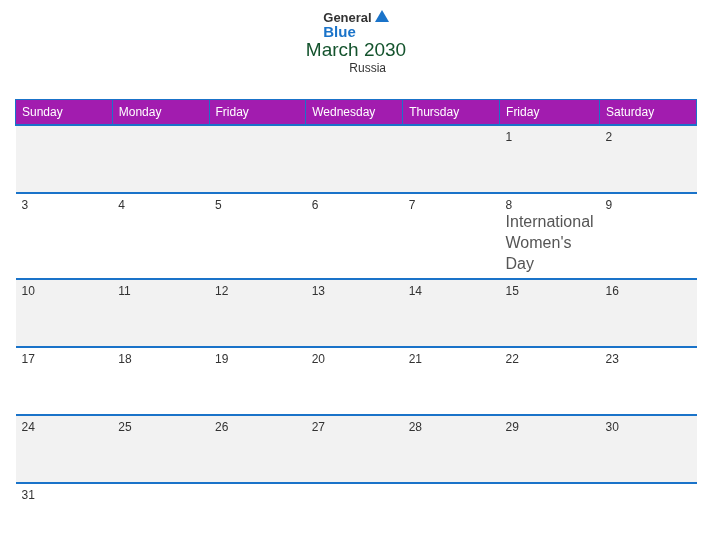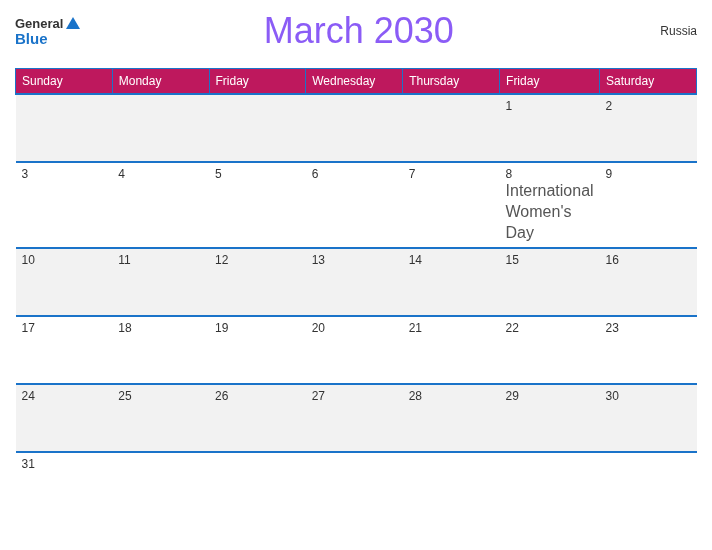--- a/index.html
+++ b/index.html
@@ -13,21 +13,22 @@
     .page {
       width: 712px;
       height: 550px;
       background: #fff;
       padding: 10px 15px;
     }
     .header {
       display: flex;
       align-items: center;
       justify-content: flex-end;
-      margin-bottom: 16px;
+      margin-bottom: 24px;
+      flex-direction: column;
     }
     .logo {
       display: flex;
       flex-direction: column;
       align-items: flex-start;
       line-height: 1;
     }
     .logo-general {
       font-size: 13px;
       font-weight: bold;
@@ -46,39 +47,39 @@
     .logo-triangle {
       width: 0;
       height: 0;
       border-left: 7px solid transparent;
       border-right: 7px solid transparent;
       border-bottom: 12px solid #1a73c9;
       margin-left: 3px;
       margin-bottom: 2px;
     }
     .title {
-      font-size: 36px;
+      font-size: 19px;
       font-weight: normal;
-      color: #8b5cf6;
+      color: #14532d;
       text-align: center;
       flex: 1;
     }
     .country {
       font-size: 12px;
       color: #333;
       font-weight: normal;
       min-width: 60px;
       text-align: right;
     }
     .calendar {
       width: 100%;
       border-collapse: collapse;
     }
     .calendar thead tr {
-      background: #be185d;
+      background: #a21caf;
     }
     .calendar thead th {
       color: #fff;
       font-size: 12px;
       font-weight: normal;
       padding: 5px 6px;
       text-align: left;
       border: 1px solid #1a73c9;
     }
     .calendar tbody tr {

